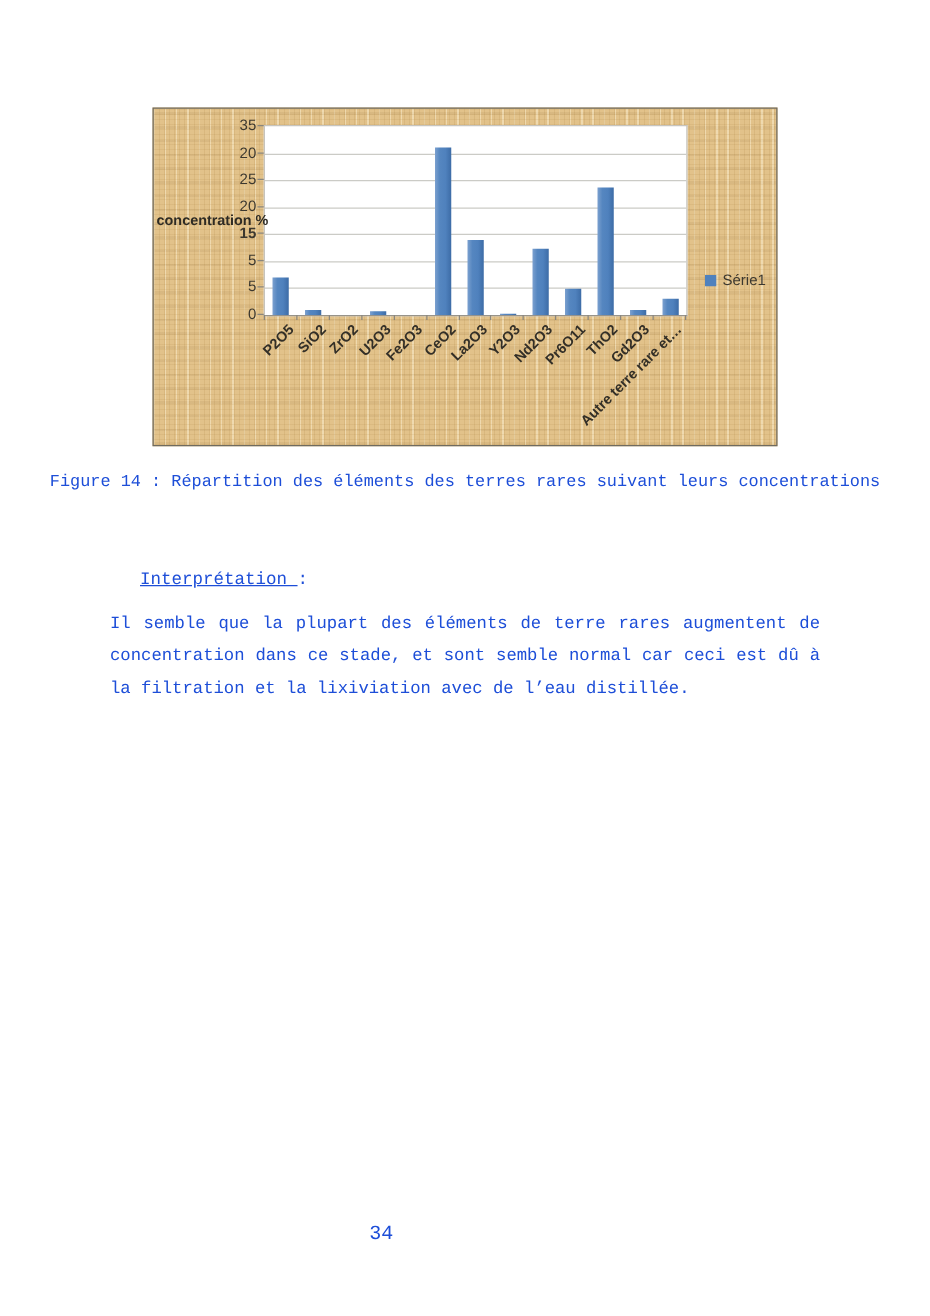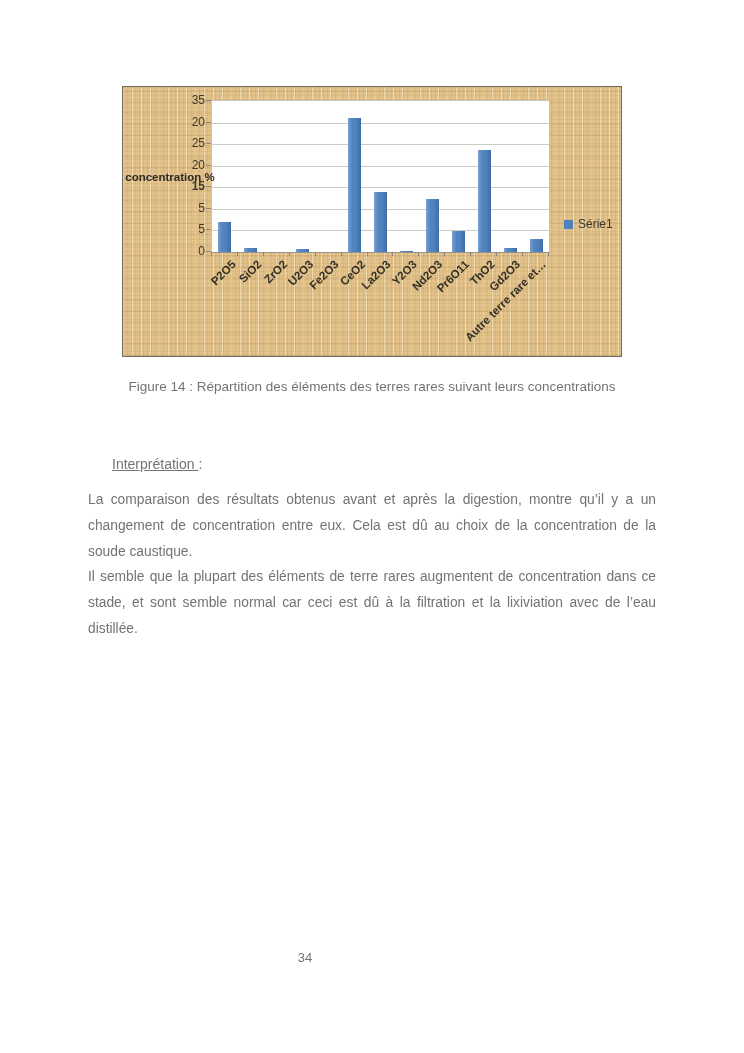--- a/index.html
+++ b/index.html
@@ -33,27 +33,27 @@
     color:#332f27;transform:rotate(-45deg);transform-origin:100% 0;}
   #ylab{position:absolute;left:1px;top:84px;width:92px;text-align:center;
     font-weight:bold;font-size:11.5px;color:#2e2b24;white-space:nowrap;}
   #xlab{position:absolute;left:88px;top:253px;width:337px;text-align:center;
     font-weight:bold;font-size:12px;color:#2e2b24;}
   #legend{position:absolute;left:441px;top:130px;display:flex;align-items:center;
     gap:5px;font-size:12px;color:#3c382f;}
   #legend .swatch{width:9px;height:9px;background:#4f81bd;flex:0 0 auto;}
 
   
-  .serif{font-family:Liberation Sans, sans-serif;color:#737373;}
+  .serif{font-family:Liberation Mono, monospace;color:#1d4ed8;}
   #caption{position:absolute;left:0;top:379px;width:744px;text-align:center;font-size:13.5px;}
   #interp{position:absolute;left:88px;top:456px;font-size:14px;}
   #interp .ul{text-decoration:underline;margin-left:24px;}
   #bodytext{position:absolute;left:88px;top:487px;width:568px;font-size:13.8px;line-height:25.8px;}
   #bodytext p{margin:0;text-align:justify;}
-  #pagenum{position:absolute;left:0;top:950px;width:610px;text-align:center;font-size:13px;}
+  #pagenum{position:absolute;left:0;top:978px;width:610px;text-align:center;font-size:16px;}
 </style>
 </head>
 <body>
 
 <div id="chart">
   <div id="plot">
       <div class="gridline" style="top: 129.429px;"></div>
       <div class="gridline" style="top: 107.857px;"></div>
       <div class="gridline" style="top: 86.2857px;"></div>
       <div class="gridline" style="top: 64.7143px;"></div>
@@ -121,17 +121,16 @@
     <div class="xcat" style="top: 171px; right: 80.9615px;">Autre terre rare et…</div>
     <div class="xtickmark" style="left: 399.077px;"></div>
     <div class="xtickmark" style="left: 425px;"></div>
   </div>
 
 <div id="caption" class="serif">Figure 14 : Répartition des éléments des terres rares suivant leurs concentrations</div>
 
 <div id="interp" class="serif"><span class="ul">Interprétation </span><span>:</span></div>
 
 <div id="bodytext" class="serif">
-  <p>La comparaison des résultats obtenus avant et après la digestion, montre qu’il y a un changement de concentration entre eux. Cela est dû au choix de la concentration de la soude caustique.</p>
   <p>Il semble que la plupart des éléments de terre rares augmentent de concentration dans ce stade, et sont semble normal car ceci est dû à la filtration et la lixiviation avec de l’eau distillée.</p>
 </div>
 
 <div id="pagenum" class="serif">34</div>
 
 </body></html>

